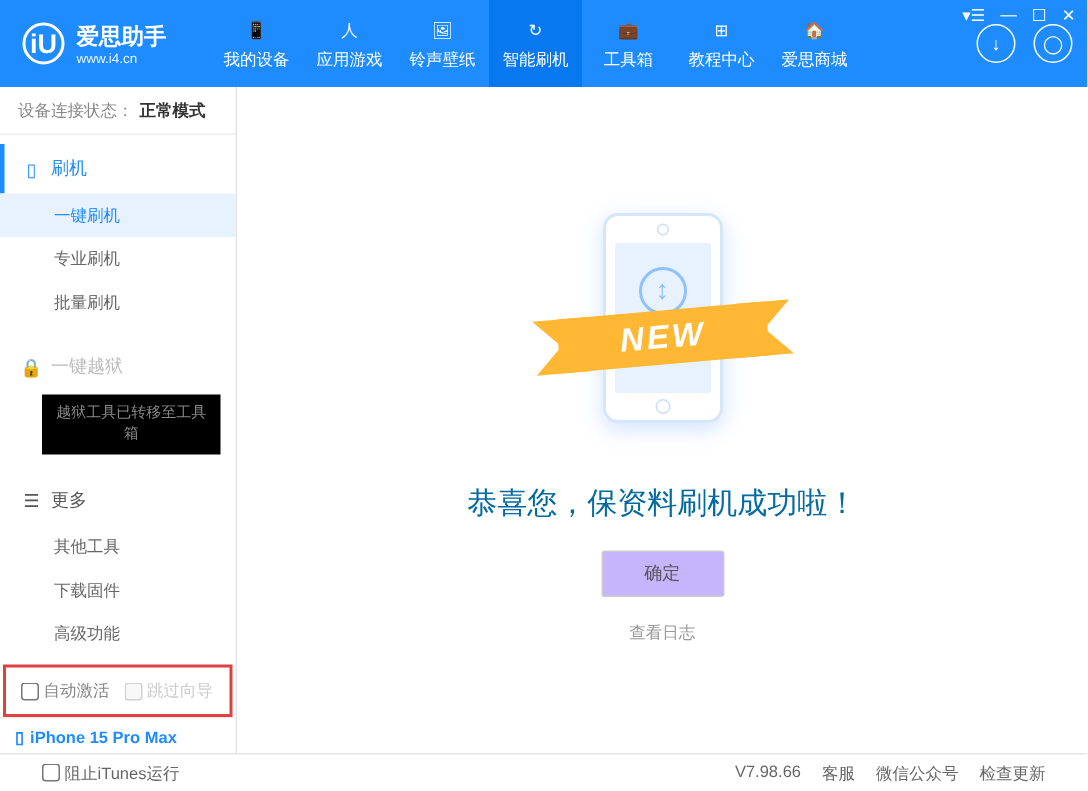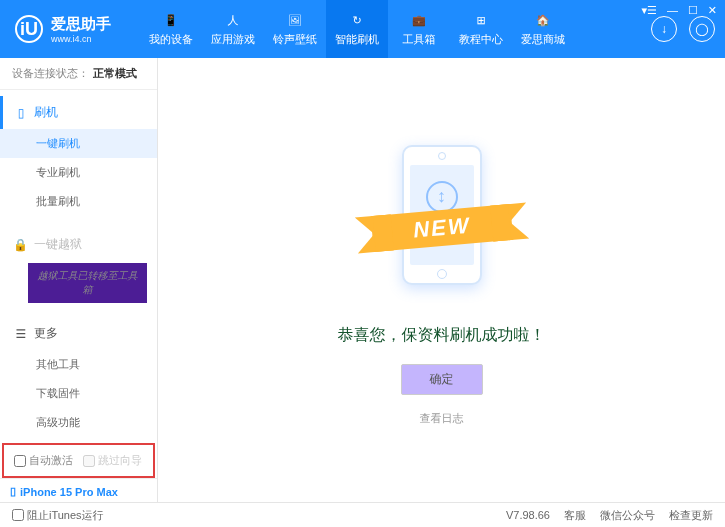--- a/index.html
+++ b/index.html
@@ -22,45 +22,45 @@
 .status-bar { padding: 8px 12px; font-size: 11px; color: #666; border-bottom: 1px solid #eee; }
 .status-label { color: #888; }
 .status-value { color: #333; font-weight: bold; margin-left: 4px; }
 .side-section { padding: 6px 0; }
 .side-header { display: flex; align-items: center; padding: 8px 14px; color: #555; font-size: 12px; cursor: pointer; }
 .side-header.blue { color: #1e8cff; border-left: 3px solid #1e8cff; padding-left: 11px; }
 .side-header.gray { color: #bbb; }
 .side-icon { width: 14px; height: 14px; margin-right: 6px; display: inline-flex; align-items: center; justify-content: center; }
 .side-item { padding: 7px 10px 7px 36px; color: #666; font-size: 11px; cursor: pointer; }
 .side-item.active { background: #e8f2ff; color: #1e8cff; }
-.side-item.boxed { background: #4c1d95; color: #888; font-size: 10px; margin: 2px 10px 2px 28px; padding: 6px 8px; text-align: center; line-height: 1.4; font-style: italic; }
+.side-item.boxed { background: #000000; color: #888; font-size: 10px; margin: 2px 10px 2px 28px; padding: 6px 8px; text-align: center; line-height: 1.4; }
 .checkbox-row { padding: 8px 10px; display: flex; gap: 10px; font-size: 11px; color: #888; }
 .checkbox-row.highlight { outline: 2px solid #e04040; margin: 2px 4px; }
 .cb { display: flex; align-items: center; gap: 3px; }
 .cb input { width: 12px; height: 12px; }
 .cb.disabled { color: #ccc; }
 .device-info { padding: 6px 10px; border-top: 1px solid #eee; }
 .device-name { color: #1e8cff; font-size: 11px; font-weight: bold; display: flex; align-items: center; gap: 4px; }
 .main { flex: 1; display: flex; flex-direction: column; align-items: center; justify-content: center; background: #fff; }
 .phone-illustration { position: relative; width: 200px; height: 170px; margin-bottom: 20px; }
 .phone { position: absolute; left: 50%; top: 10px; transform: translateX(-50%); width: 80px; height: 140px; background: #fff; border-radius: 10px; border: 2px solid #d5e6fb; box-shadow: 0 4px 14px rgba(100,160,255,0.3); }
 .phone::before { content: ""; position: absolute; top: 5px; left: 50%; transform: translateX(-50%); width: 6px; height: 6px; border: 1px solid #c9dffa; border-radius: 50%; }
 .phone-screen { position: absolute; top: 18px; left: 6px; right: 6px; bottom: 18px; background: #e8f2ff; border-radius: 2px; display: flex; flex-direction: column; align-items: center; padding-top: 16px; }
 .phone-icon-circle { width: 32px; height: 32px; border: 2px solid #8fc0ff; border-radius: 50%; display: flex; align-items: center; justify-content: center; color: #8fc0ff; font-size: 18px; }
 .phone-home { position: absolute; bottom: 4px; left: 50%; transform: translateX(-50%); width: 10px; height: 10px; border: 1px solid #c9dffa; border-radius: 50%; }
 .ribbon { position: absolute; left: 30px; top: 75px; width: 140px; height: 36px; background: #ffb734; transform: rotate(-5deg); display: flex; align-items: center; justify-content: center; z-index: 2; }
 .ribbon::before, .ribbon::after { content: ""; position: absolute; width: 0; height: 0; border: 18px solid #ffb734; }
 .ribbon::before { left: -16px; border-left-color: transparent; }
 .ribbon::after { right: -16px; border-right-color: transparent; }
 .ribbon-text { color: #fff; font-size: 22px; font-weight: 900; letter-spacing: 2px; font-style: italic; }
 .halo { position: absolute; left: 50%; top: 50%; transform: translate(-50%,-50%); width: 180px; height: 180px; background: radial-gradient(circle, rgba(190,220,255,0.5) 0%, rgba(255,255,255,0) 65%); border-radius: 50%; z-index: -1; }
-.success-text { font-size: 16px; color: #14532d; margin-bottom: 18px; }
+.success-text { font-size: 20px; color: #0369a1; margin-bottom: 18px; }
 .ok-btn { padding: 6px 28px; border: 1px solid #ccc; background: #c4b5fd; color: #555; font-size: 12px; cursor: pointer; border-radius: 2px; }
 .log-link { margin-top: 16px; font-size: 11px; color: #999; cursor: pointer; }
-.footer { height: 25px; border-top: 1px solid #e5e5e5; display: flex; align-items: center; padding: 0 12px; font-size: 11px; color: #666; justify-content: space-between; }
+.footer { height: 25px; border-top: 1px solid #e5e5e5; display: flex; align-items: center; padding: 0 28px; font-size: 11px; color: #666; justify-content: space-between; }
 .footer-left { display: flex; align-items: center; gap: 5px; }
 .footer-right { display: flex; align-items: center; gap: 14px; }
 .wc-btn { cursor: pointer; padding: 0 2px; }
 </style>
 </head>
 <body>
 
 <div class="header">
   <div class="window-controls">
     <span class="wc-btn">▾☰</span>

